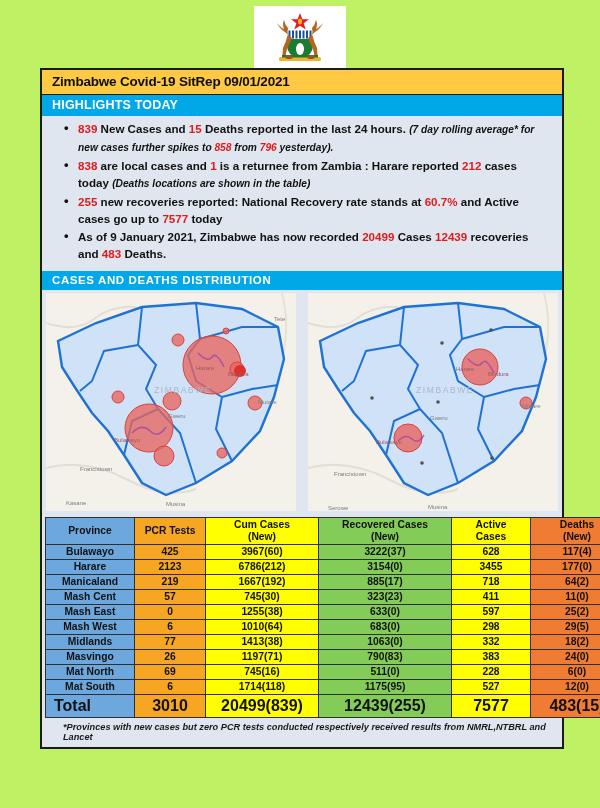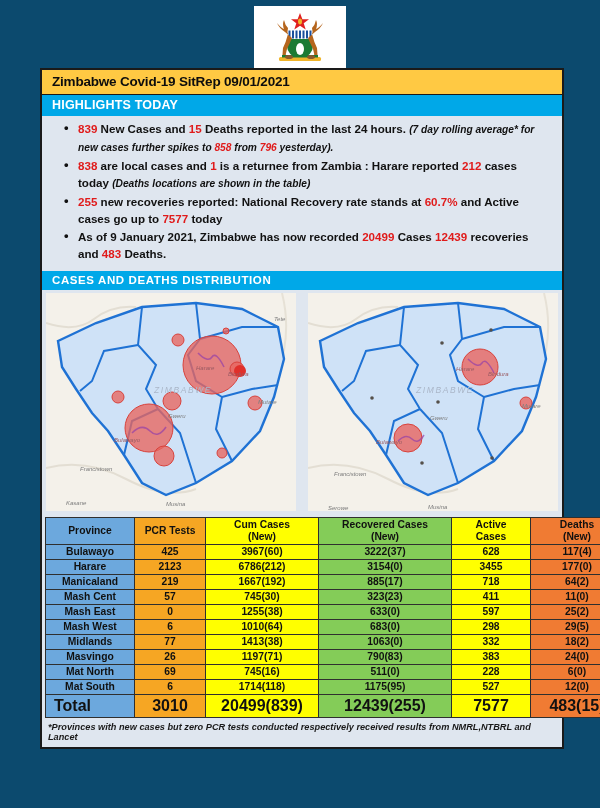--- a/index.html
+++ b/index.html
@@ -8,21 +8,21 @@
     background: #dce4ee;
     width: 600px;
     height: 808px;
     overflow: hidden;
     font-family: "Liberation Sans", sans-serif;
   }
   #page {
     position: relative;
     width: 600px;
     height: 808px;
-    background: #0c4a6e;
+    background: #bef264;
   }
 
   
   .emblem-wrap {
     position: absolute;
     left: 254px;
     top: 6px;
     width: 92px;
     height: 64px;
     background: #ffffff;
@@ -96,21 +96,20 @@
     font-weight: bold;
     font-size: 10.2px;
   }
 
   
   .maps {
     background: #dfe6ef;
     padding: 3px 4px 4px 4px;
     display: flex;
     gap: 12px;
-    font-style: italic;
   }
   .map-box {
     position: relative;
     flex: 1 1 0;
     height: 218px;
     background: #f2efe9;
     overflow: hidden;
   }
   .map-box svg { position:absolute; left:0; top:0; }
   .maplabel {
@@ -161,21 +160,21 @@
     padding: 1px 2px 2px 2px;
   }
   tr.total td.c-prov { text-align:left; padding-left:8px;margin-left:22px; }
 
   .footnote {
     background: #dfe6ef;
     font-size: 9.2px;
     font-style: italic;
     font-weight: bold;
     color: #1a1a1a;
-    padding: 3px 6px 5px 6px;
+    padding: 3px 6px 5px 21px;
   }
 </style>
 </head>
 <body>
 
 <div id="page">
 
   <div class="emblem-wrap">
     <svg width="70" height="56" viewBox="0 0 70 56">
       <rect x="0" y="0" width="70" height="56" fill="#ffffff"></rect>

